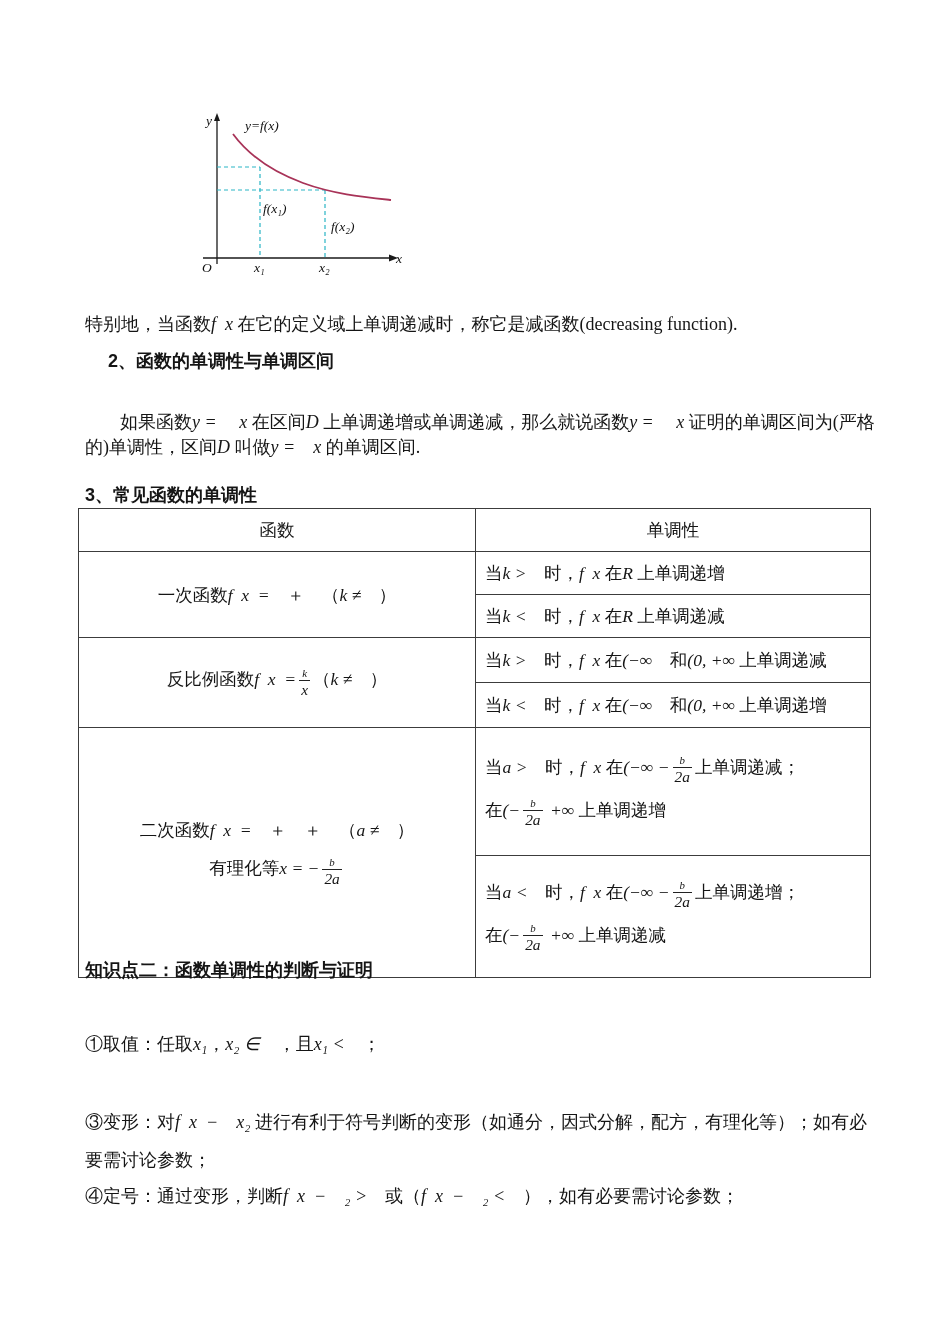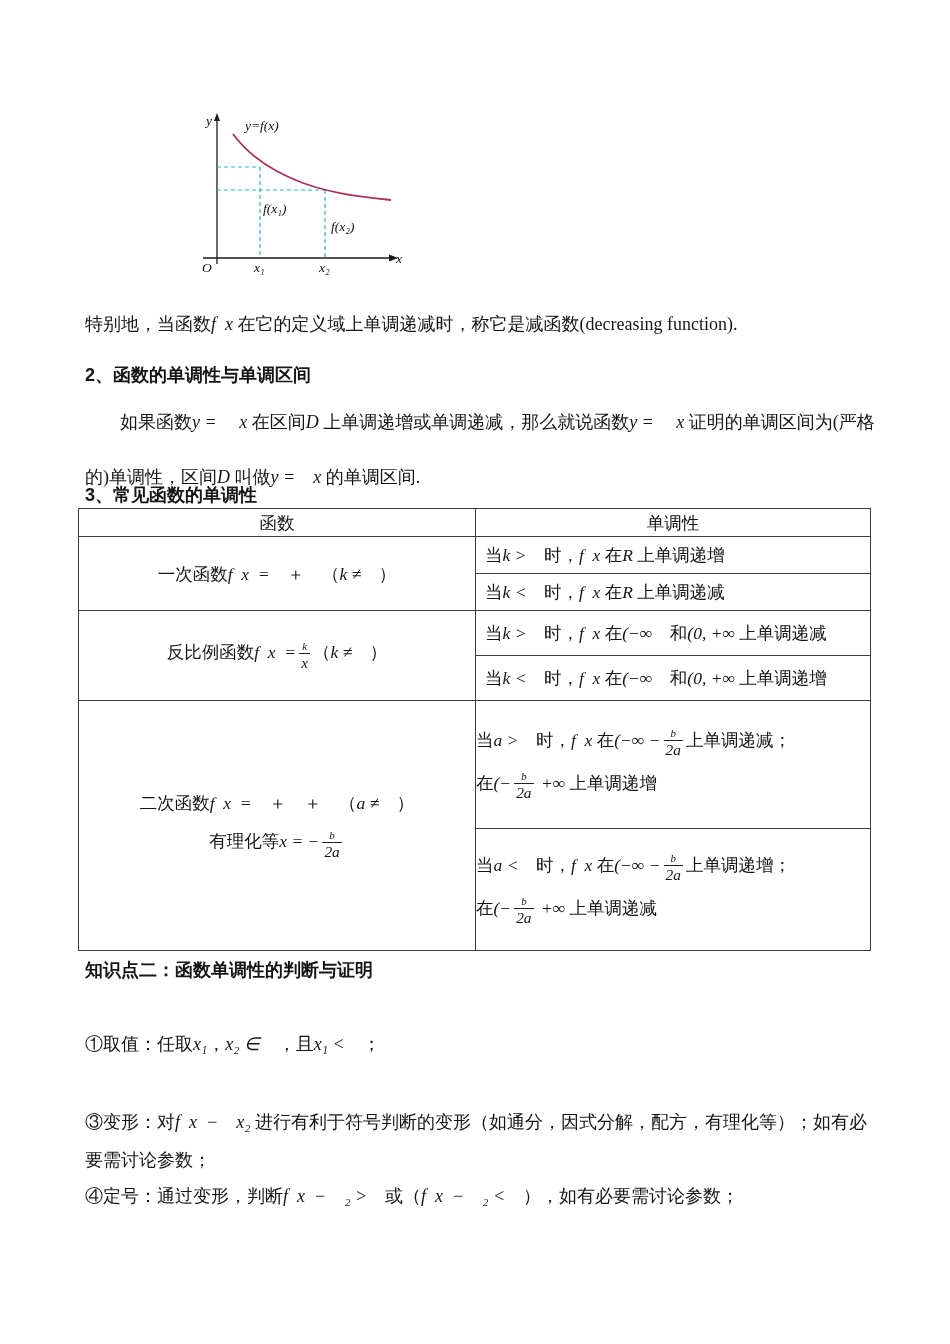--- a/index.html
+++ b/index.html
@@ -23,26 +23,26 @@
   .figure svg { display:block; }
   .axis { stroke:#1a1a1a; stroke-width:1.3; }
   .dash { fill:none; stroke-width:1.2; stroke-dasharray:4 3; }
   .curve { fill:none; stroke-width:1.8; }
   .lbl { font-family:"Liberation Serif", serif; font-size:13.5px; fill:#111; }
   .it  { font-style:italic; }
 
   
   table.mono { position:absolute; left:78px; top:508px; width:792px;
                border-collapse:collapse; table-layout:fixed; font-size:17.5px; color:#151515; }
-  table.mono th, table.mono td { border:1px solid #3c3c3c; padding:0; }
+  table.mono th, table.mono td { border:1px solid #3c3c3c; padding:9px; }
   table.mono th { height:28px; font-weight:400; text-align:center; }
   .h37 { height:37px; } .h45 { height:45px; } .h128 { height:128px; } .h122 { height:122px; }
   td.func { text-align:center; vertical-align:middle; }
   td.cond { text-align:left; vertical-align:middle; padding-left:9px; }
-  td .ln { white-space:pre;margin-left:9px; }
+  td .ln { white-space:pre; }
   td.twolines .ln { margin:12px 0 12px 0; }
   td.func .ln { margin:14px 0; }
 </style>
 </head>
 <body>
 
 <div class="page">
 
   <div class="figure">
     <svg width="214" height="176" viewBox="0 0 214 176" xmlns="http://www.w3.org/2000/svg">
@@ -64,23 +64,23 @@
       <text class="lbl it" x="7" y="162">O</text>
       <text class="lbl it" x="50" y="20">y=f(x)</text>
       <text class="lbl it" x="68" y="103">f(x₁)</text>
       <text class="lbl it" x="136" y="121">f(x₂)</text>
       <text class="lbl it" x="59" y="162">x₁</text>
       <text class="lbl it" x="124" y="162">x₂</text>
     </svg>
   </div>
 
   <div class="line" style="top:311px;"><span class="t">特别地，当函数</span><span class="m">f  x</span><span class="t"> 在它的定义域上单调递减时，称它是减函数(decreasing function).</span></div>
-  <div class="line hd" style="top:362px;">2、函数的单调性与单调区间</div>
+  <div class="line hd" style="top:348px;margin-left:23px;">2、函数的单调性与单调区间</div>
   <div class="line indent" style="top:409px;"><span class="t">如果函数</span><span class="m">y =　 x</span><span class="t"> 在区间</span><span class="m">D</span><span class="t"> 上单调递增或单调递减，那么就说函数</span><span class="m">y =　 x</span><span class="t"> 证明的单调区间为(严格</span></div>
-  <div class="line" style="top:464px;"><span class="t">的)单调性，区间</span><span class="m">D</span><span class="t"> 叫做</span><span class="m">y =　x</span><span class="t"> 的单调区间.</span></div>
+  <div class="line" style="top:434px;"><span class="t">的)单调性，区间</span><span class="m">D</span><span class="t"> 叫做</span><span class="m">y =　x</span><span class="t"> 的单调区间.</span></div>
   <div class="line hd" style="top:482px;">3、常见函数的单调性</div>
 
   <table class="mono">
     <colgroup>
         <col style="width:397px;">
         <col style="width:395px;">
       </colgroup>
     <tbody>
         <tr>
       <th>函数</th>

